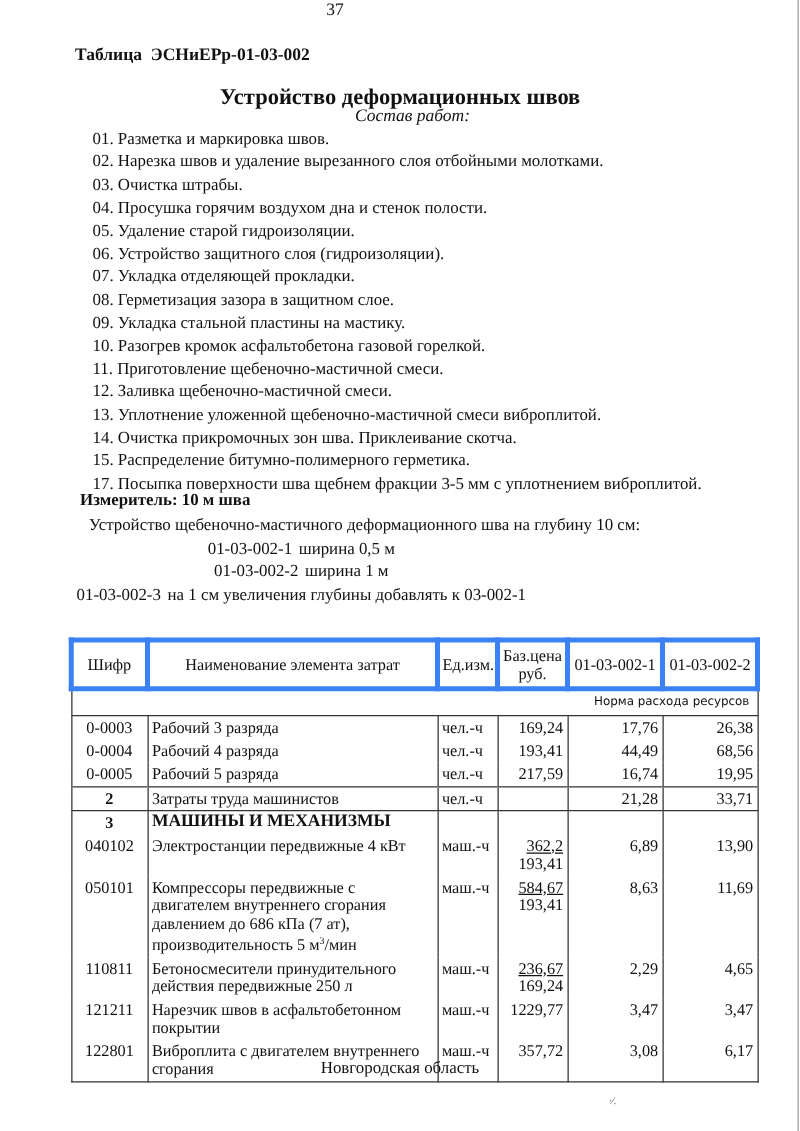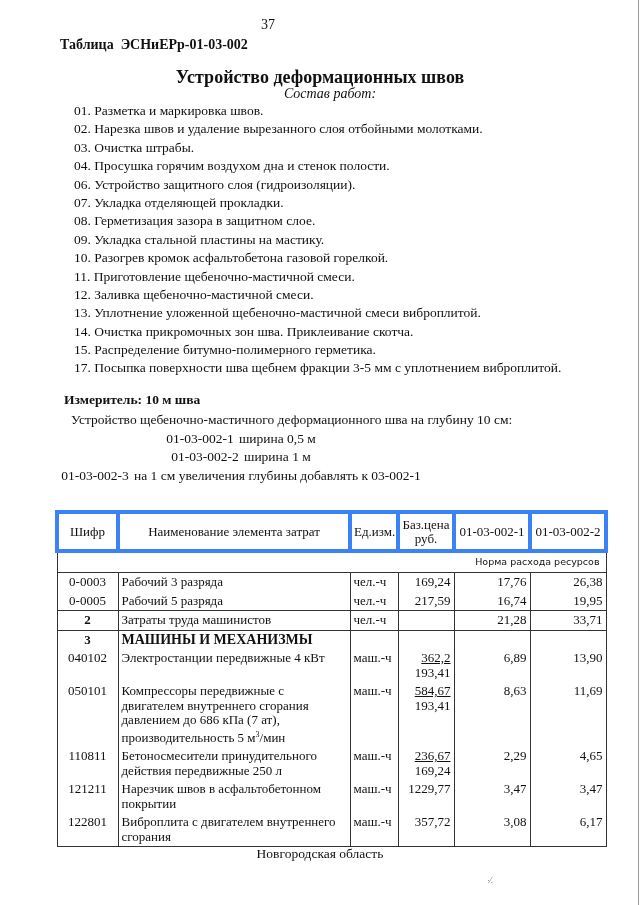--- a/index.html
+++ b/index.html
@@ -7,21 +7,21 @@
       width: 640px; height: 905px; position: relative; overflow: hidden;
       font-family: "Liberation Serif", "DejaVu Serif", serif;
       color: #111111;
       font-size: 13px;
     }
     .page-edge {
       position: absolute; left: 638px; top: 0; width: 1px; height: 905px;
       background: #9a9a9a;
     }
     .page-number {
-      position: absolute; top: 17px; left: 0; width: 536px; text-align: center;
+      position: absolute; top: 1px; left: 0; width: 536px; text-align: center;
       font-size: 14px;
     }
     .table-code {
       position: absolute; top: 37px; left: 60px; font-weight: bold; font-size: 14px;
       white-space: pre;
     }
     .title {
       position: absolute; top: 67px; left: 0; width: 640px; text-align: center;
       font-weight: bold; font-size: 18px;
     }
@@ -97,20 +97,21 @@
 <div class="page-number">37</div>
 <div class="table-code">Таблица  ЭСНиЕРр-01-03-002</div>
 <div class="title">Устройство деформационных швов</div>
 <div class="subtitle">Состав работ:</div>
 
 <ul class="works">
   <li>01. Разметка и маркировка швов.</li>
   <li>02. Нарезка швов  и удаление вырезанного слоя отбойными молотками.</li>
   <li>03. Очистка штрабы.</li>
   <li>04. Просушка горячим воздухом дна и стенок полости.</li>
+  <li>05. Удаление старой гидроизоляции.</li>
   <li>06. Устройство защитного слоя (гидроизоляции).</li>
   <li>07. Укладка отделяющей прокладки.</li>
   <li>08. Герметизация зазора в защитном слое.</li>
   <li>09. Укладка стальной пластины на мастику.</li>
   <li>10. Разогрев кромок асфальтобетона газовой горелкой.</li>
   <li>11. Приготовление щебеночно-мастичной смеси.</li>
   <li>12. Заливка щебеночно-мастичной смеси.</li>
   <li>13. Уплотнение уложенной щебеночно-мастичной смеси виброплитой.</li>
   <li>14. Очистка прикромочных зон шва. Приклеивание скотча.</li>
   <li>15. Распределение битумно-полимерного герметика.</li>
@@ -152,20 +153,28 @@
 
     <tr class="row">
       <td class="code">0-0003</td>
       <td class="name">Рабочий 3 разряда</td>
       <td class="unit">чел.-ч</td>
       <td class="price">169,24</td>
       <td class="num">17,76</td>
       <td class="num">26,38</td>
     </tr>
     <tr class="row">
+      <td class="code">0-0004</td>
+      <td class="name">Рабочий 4 разряда</td>
+      <td class="unit">чел.-ч</td>
+      <td class="price">193,41</td>
+      <td class="num">44,49</td>
+      <td class="num">68,56</td>
+    </tr>
+    <tr class="row">
       <td class="code">0-0005</td>
       <td class="name">Рабочий 5 разряда</td>
       <td class="unit">чел.-ч</td>
       <td class="price">217,59</td>
       <td class="num">16,74</td>
       <td class="num">19,95</td>
     </tr>
     <tr class="row boxed section">
       <td class="code">2</td>
       <td class="name" style="font-weight:normal;font-size:13px">Затраты труда машинистов</td>

